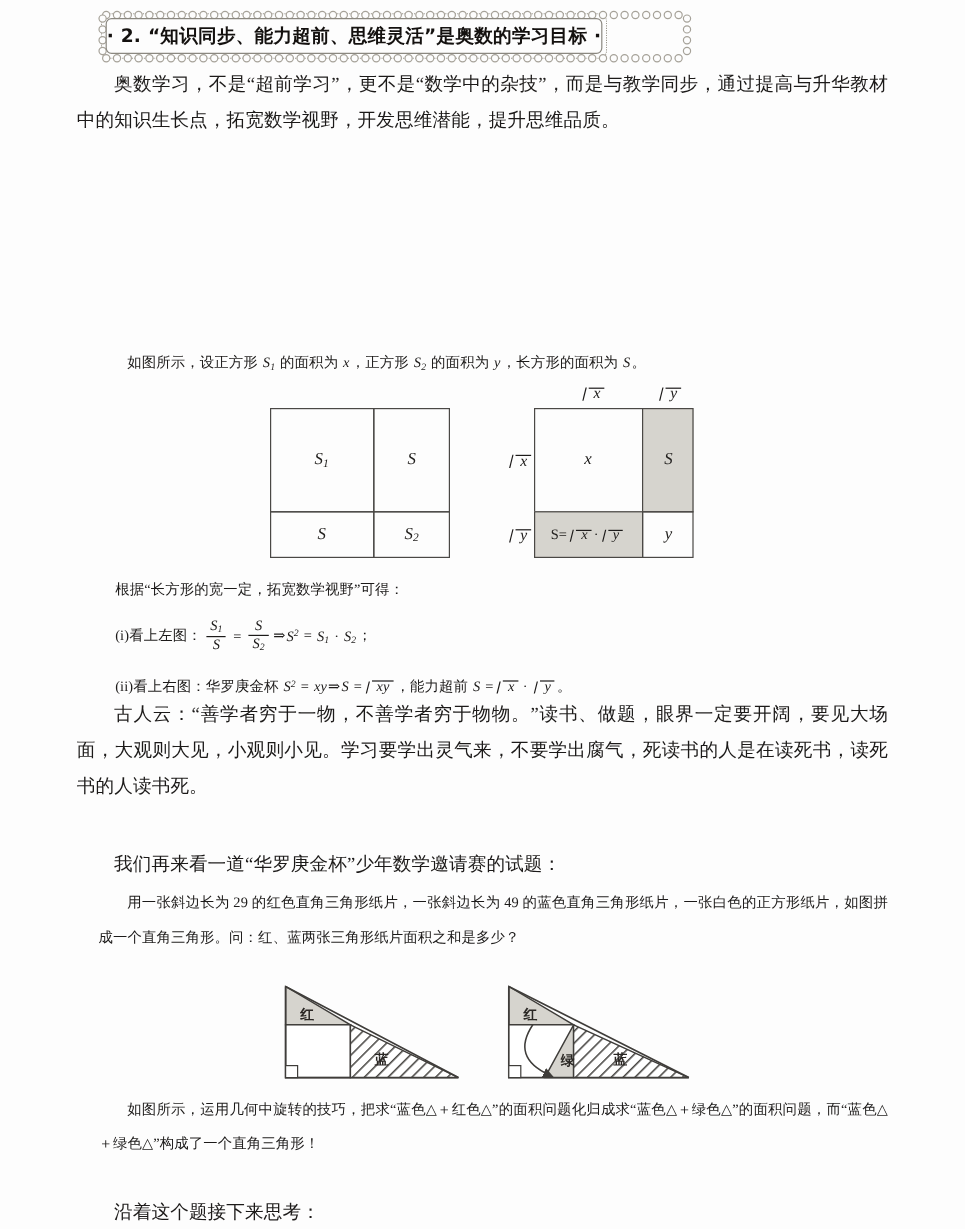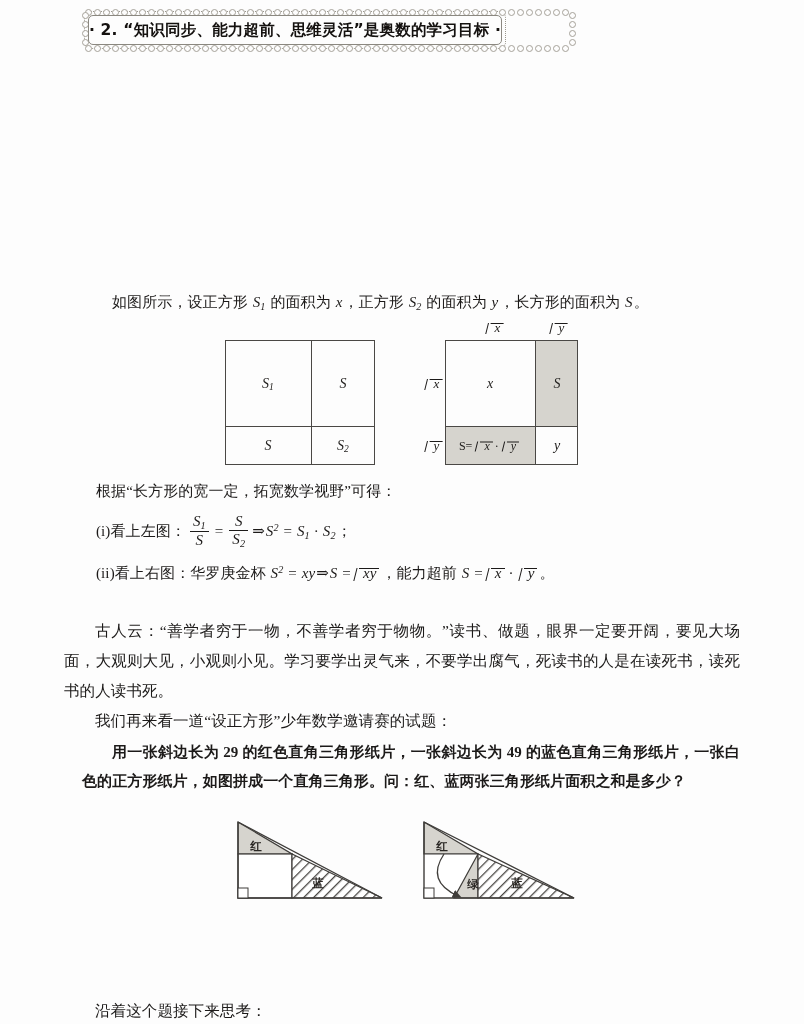--- a/index.html
+++ b/index.html
@@ -77,21 +77,21 @@
     position: absolute;
     font-size: 15.5px;
     line-height: 30px;
     text-align: justify;
     text-justify: inter-ideograph;
     letter-spacing: 0.1px;
     color: #1c1a19;
   }
   .para.indent { text-indent: 2em; }
   .para.small {
-    font-size: 15px;
+    font-size: 12px;
     line-height: 29px;
   }
   .mathvar {
     font-family: "Liberation Serif", "DejaVu Serif", serif;
     font-style: italic;
     padding: 0 1px;
   }
   .sub { font-size: 0.68em; vertical-align: -0.25em; }
   .sup { font-size: 0.68em; vertical-align: 0.45em; }
 
@@ -294,20 +294,21 @@
         <span style="left: -1.5px; top: 19.5px;"></span>
         <span style="left: 485.5px; top: 19.5px;"></span>
         <span style="left: -1.5px; top: 28.5px;"></span>
         <span style="left: 485.5px; top: 28.5px;"></span>
       </div>
     <div class="title-inner">
       <span class="title-text">· 2. “知识同步、能力超前、思维灵活”是奥数的学习目标 ·</span>
     </div>
   </div>
 
+  <div class="para indent" style="left:64px; top:56px; width:676px;">奥数学习，不是“超前学习”，更不是“数学中的杂技”，而是与教学同步，通过提高与升华教材中的知识生长点，拓宽数学视野，开发思维潜能，提升思维品质。</div>
 
 
 
   <div class="para small indent" style="left:82px; top:288px; width:658px;">
     <span>如图所示，设正方形 </span><span class="mathvar"><span>S</span><span class="sub">1</span></span><span> 的面积为 </span><span class="mathvar">x</span><span>，正方形 </span><span class="mathvar"><span>S</span><span class="sub">2</span></span><span> 的面积为 </span><span class="mathvar">y</span><span>，长方形的面积为 </span><span class="mathvar">S</span><span>。</span>
   </div>
 
   <div class="fig1">
 
     <div>
@@ -361,25 +362,25 @@
 
   <div class="para small" style="left:96px; top:555px; width:650px;">
     <span>(ii)看上右图：华罗庚金杯 </span><span class="mathvar"><span>S</span><span class="sup">2</span></span>
     <span>=</span>
     <span class="mathvar">xy</span><span>⇒</span><span class="mathvar">S</span>
     <span>=</span><span class="rad"><span class="rad-in">xy</span></span><span>，能力超前 </span><span class="mathvar">S</span>
     <span>=</span><span class="rad"><span class="rad-in">x</span></span><span style="padding:0 2px;">·</span><span class="rad"><span class="rad-in">y</span></span><span>。</span>
   </div>
 
 
-  <div class="para indent" style="left:64px; top:616px; width:676px;">古人云：“善学者穷于一物，不善学者穷于物物。”读书、做题，眼界一定要开阔，要见大场面，大观则大见，小观则小见。学习要学出灵气来，不要学出腐气，死读书的人是在读死书，读死书的人读书死。</div>
-
-  <div class="para indent" style="left:64px; top:706px; width:676px;">我们再来看一道“设正方形”少年数学邀请赛的试题：</div>
-
-  <div class="para small indent" style="left:82px; top:738px; width:658px;font-weight:bold;">用一张斜边长为 29 的红色直角三角形纸片，一张斜边长为 49 的蓝色直角三角形纸片，一张白色的正方形纸片，如图拼成一个直角三角形。问：红、蓝两张三角形纸片面积之和是多少？</div>
+  <div class="para indent" style="left:64px; top:581px; width:676px;">古人云：“善学者穷于一物，不善学者穷于物物。”读书、做题，眼界一定要开阔，要见大场面，大观则大见，小观则小见。学习要学出灵气来，不要学出腐气，死读书的人是在读死书，读死书的人读书死。</div>
+
+  <div class="para indent" style="left:64px; top:706px; width:676px;">我们再来看一道“华罗庚金杯”少年数学邀请赛的试题：</div>
+
+  <div class="para small indent" style="left:82px; top:738px; width:658px;">用一张斜边长为 29 的红色直角三角形纸片，一张斜边长为 49 的蓝色直角三角形纸片，一张白色的正方形纸片，如图拼成一个直角三角形。问：红、蓝两张三角形纸片面积之和是多少？</div>
 
   <div class="fig2">
 
     <svg width="170" height="96" viewBox="0 0 170 96" style="position:absolute; left:228px; top:814px;">
       <defs>
         <pattern id="hatchL" width="7" height="7" patternTransform="rotate(45)" patternUnits="userSpaceOnUse">
           <rect width="7" height="7" fill="#ffffff"></rect>
           <line x1="0" y1="0" x2="0" y2="7" stroke="#4a4845" stroke-width="2.6"></line>
         </pattern>
       </defs>
@@ -422,17 +423,18 @@
 
       <path d="M 30,40 C 18,58 22,72 44,82" fill="none" stroke="#3f3d3a" stroke-width="1.3" marker-end="url(#arrowhead)"></path>
 
       <rect x="10" y="74" width="10" height="10" fill="#ffffff" stroke="#3f3d3a" stroke-width="1"></rect>
     </svg>
     <div class="tri-label" style="left:442px; top:846px;">红</div>
     <div class="tri-label" style="left:473px; top:884px;">绿</div>
     <div class="tri-label" style="left:517px; top:883px;">蓝</div>
   </div>
 
+  <div class="para small indent" style="left:82px; top:910px; width:658px;">如图所示，运用几何中旋转的技巧，把求“蓝色△＋红色△”的面积问题化归成求“蓝色△＋绿色△”的面积问题，而“蓝色△＋绿色△”构成了一个直角三角形！</div>
 
 
   <div class="para" style="left:64px; top:996px; width:676px; text-indent:2em;">沿着这个题接下来思考：</div>
 
 </div>
 
 </body></html>

